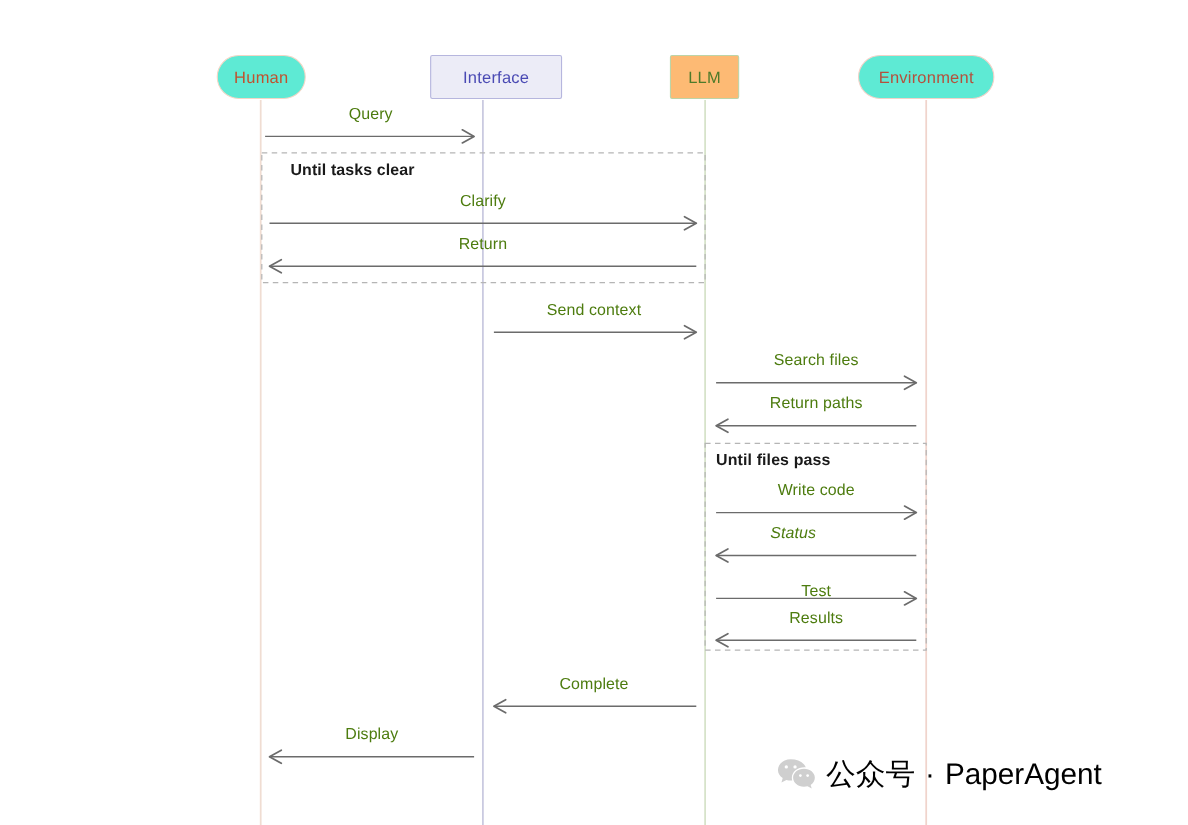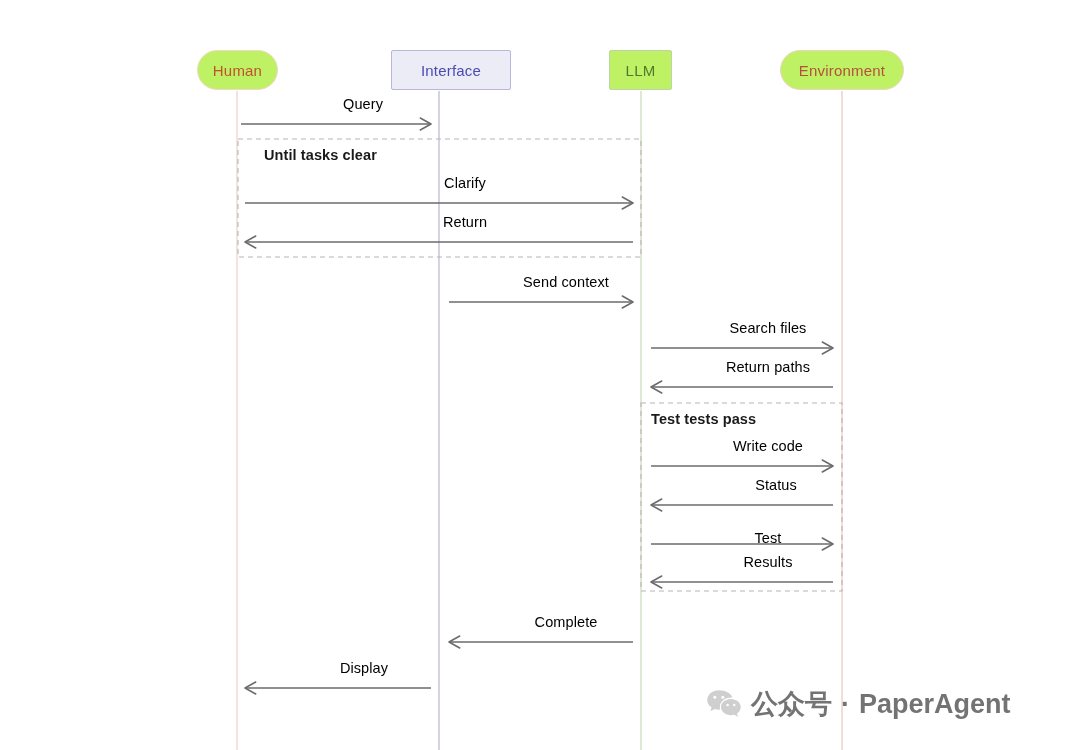--- a/index.html
+++ b/index.html
@@ -32,52 +32,51 @@
     box-sizing: border-box;
     display: flex;
     align-items: center;
     justify-content: center;
     font-size: 15px;
     font-weight: 400;
     letter-spacing: 0.2px;
     white-space: nowrap;
   }
   .actor-human {
-    background: #bef264;
+    background: #5eead4;
     border: 1.3px solid #f3d6c6;
     color: #c0522f;
     border-radius: 22px;
   }
   .actor-interface {
     background: #ececf7;
     border: 1.3px solid #b6b6de;
     color: #4a4ab4;
     border-radius: 2px;
   }
   .actor-llm {
-    background: #bef264;
+    background: #fdba74;
     border: 1.3px solid #bcd4a8;
     color: #4e7a2a;
     border-radius: 2px;
   }
   .actor-environment {
-    background: #bef264;
+    background: #5eead4;
     border: 1.3px solid #f2d2c8;
     color: #b5503c;
     border-radius: 22px;
   }
   
   .msg-label {
     position: absolute;
     font-size: 14.5px;
-    color: #000000;
+    color: #4d7c0f;
     white-space: nowrap;
     transform: translateX(-50%);
     letter-spacing: 0.1px;
-    margin-left: 26px;
   }
   
   .frag-title {
     position: absolute;
     font-size: 14.5px;
     font-weight: 700;
     color: #1a1a1a;
     white-space: nowrap;
     letter-spacing: 0.1px;
   }
@@ -87,22 +86,21 @@
     display: flex;
     align-items: center;
     gap: 9px;
     color: #cfcfcf;
     font-size: 27px;
     font-weight: 400;
     white-space: nowrap;
     user-select: none;
   }
   .watermark .wm-text {
-    color: #737373;
-    font-weight: bold;
+    color: #000000;
   }
 </style>
 </head>
 <body>
 
 <div id="canvas">
 
   <svg class="diagram-svg" viewBox="0 0 1080 750">
     <defs>
       <marker id="arrow-r" viewBox="0 0 12 12" refX="10" refY="6" markerWidth="11" markerHeight="11" orient="auto-start-reverse">
@@ -153,30 +151,30 @@
 
   <div class="actor actor-llm" style="left:609px; top:50px; width:63px; height:40px;">
     <span>LLM</span>
   </div>
 
   <div class="actor actor-environment" style="left:780px; top:50px; width:124px; height:40px;">
     <span>Environment</span>
   </div>
 
   <div class="frag-title" style="left:264px; top:147px;">Until tasks clear</div>
-  <div class="frag-title" style="left:651px; top:411px;">Test tests pass</div>
+  <div class="frag-title" style="left:651px; top:411px;">Until files pass</div>
 
   <div class="msg-label" style="left:337px; top:96px;">Query</div>
   <div class="msg-label" style="left:439px; top:175px;">Clarify</div>
   <div class="msg-label" style="left:439px; top:214px;">Return</div>
   <div class="msg-label" style="left:540px; top:274px;">Send context</div>
   <div class="msg-label" style="left:742px; top:320px;">Search files</div>
   <div class="msg-label" style="left:742px; top:359px;">Return paths</div>
   <div class="msg-label" style="left:742px; top:438px;">Write code</div>
-  <div class="msg-label" style="left:750px; top:477px;">Status</div>
+  <div class="msg-label" style="left:721px; top:477px;font-style:italic;">Status</div>
   <div class="msg-label" style="left:742px; top:530px;">Test</div>
   <div class="msg-label" style="left:742px; top:554px;">Results</div>
   <div class="msg-label" style="left:540px; top:614px;">Complete</div>
   <div class="msg-label" style="left:338px; top:660px;">Display</div>
 
   <div class="watermark" style="left:706px; top:686px;">
     <span style="display:inline-block; width:36px; height:30px;">
       <svg viewBox="0 0 40 34" width="36" height="30" aria-hidden="true">
         <path d="M14.2 1.5C6.9 1.5 1 6.4 1 12.4c0 3.4 1.9 6.4 4.9 8.4L4.6 25.3l5.1-2.6c1.5.4 3.1.7 4.5.7.5 0 1 0 1.5-.1-.3-.9-.4-1.8-.4-2.8 0-6 5.8-10.8 13-10.8.5 0 1 0 1.4.1C28.4 5.4 22 1.5 14.2 1.5z" fill="#cfcfcf"></path>
         <circle cx="9.6" cy="9.3" r="1.7" fill="#ffffff"></circle>

